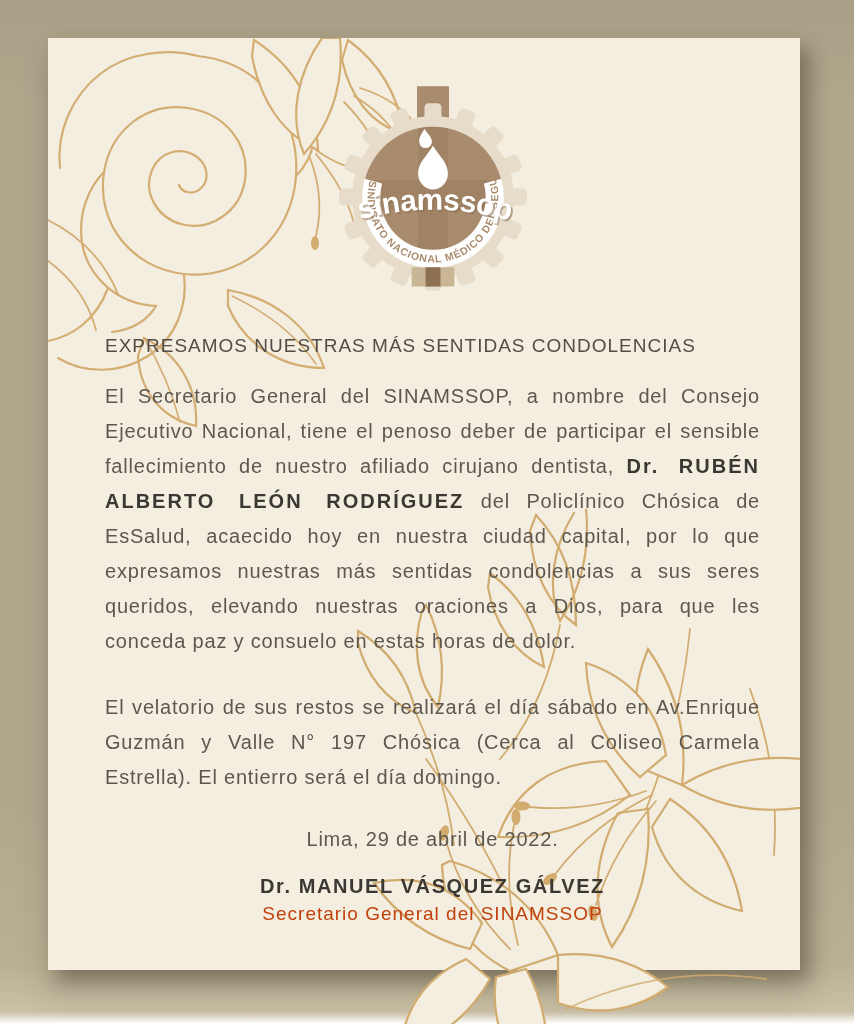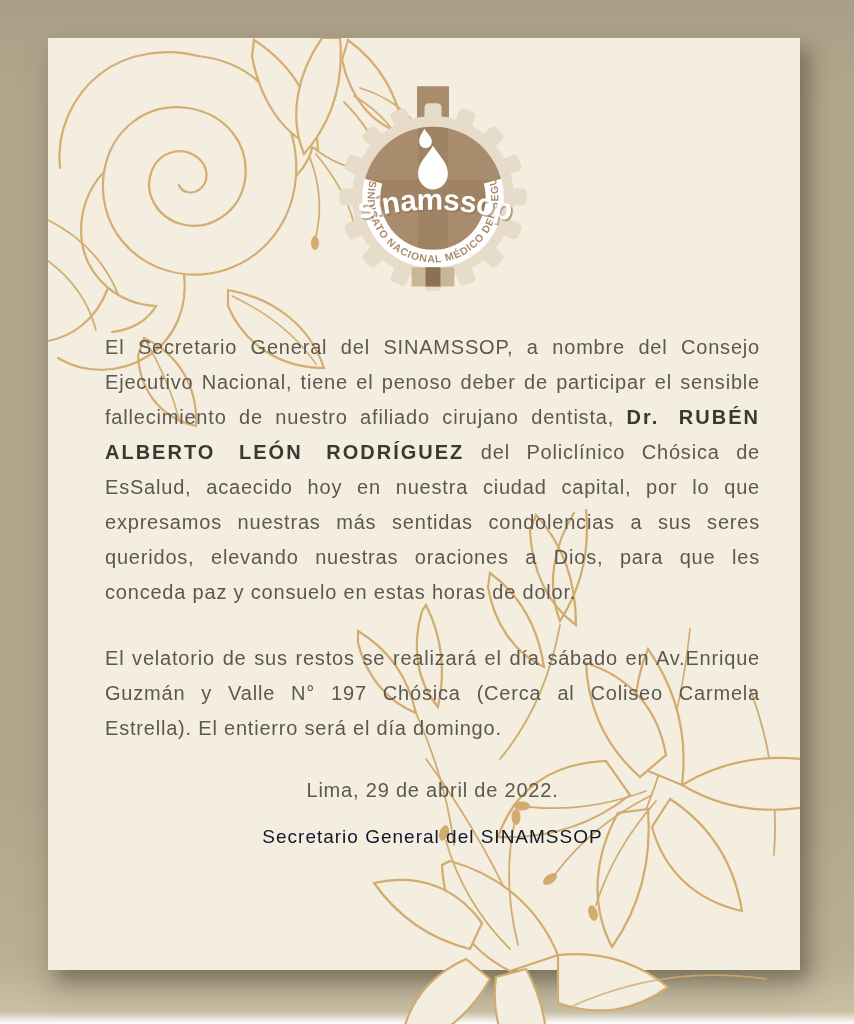--- a/index.html
+++ b/index.html
@@ -21,21 +21,21 @@
   .title{margin-top:14px;text-align:center;font-size:30px;line-height:36px;
     font-weight:700;letter-spacing:2.5px;color:#3b3833;}
   .subtitle{margin-top:27px;font-size:19px;letter-spacing:1px;color:#524d46;}
   .para{margin-top:22px;font-size:20px;line-height:35px;letter-spacing:.8px;
     color:#5d5750;text-align:justify;}
   .para.second{margin-top:31px;}
   .bold-name{font-weight:700;letter-spacing:2px;color:#3b3833;word-spacing:6px;}
   .date-line{margin-top:33px;text-align:center;font-size:20px;letter-spacing:.8px;color:#5d5750;}
   .sig{margin-top:24px;text-align:center;}
   .sig-name{font-size:20px;font-weight:700;letter-spacing:1.6px;color:#3b3833;}
-  .sig-role{margin-top:5px;font-size:19px;letter-spacing:1px;color:#0f172a;}
+  .sig-role{margin-top:5px;font-size:19px;letter-spacing:1px;color:#c2410c;}
 </style>
 </head>
 <body>
 
 <div class="stage">
   <div class="card">
 
     <svg class="floral roses" viewBox="0 0 420 420" width="420" height="420" aria-hidden="true">
       <g fill="none" stroke="#d4ad72" stroke-width="2.2" stroke-linecap="round">
         <path d="M150,18 C215,25 252,80 248,138 C244,200 193,242 136,236 C84,230 48,186 56,134 C63,92 98,64 140,70 C178,76 202,106 197,142 C192,174 162,194 133,186 C108,179 95,154 104,132 C112,113 134,108 149,119 C160,127 162,143 152,151 C145,157 134,155 131,147"></path>
@@ -169,26 +169,28 @@
           <textPath href="#archPath" startOffset="10">sinamssop</textPath>
         </text>
 
         <g>
           <rect x="72" y="170" width="40" height="18" fill="#c9b697"></rect>
           <rect x="85" y="170" width="14" height="18" fill="#8d7052"></rect>
         </g>
       </svg>
 
 
+      <div class="subtitle">EXPRESAMOS NUESTRAS MÁS SENTIDAS CONDOLENCIAS</div>
 
       <p class="para"><span>El Secretario General del SINAMSSOP, a nombre del Consejo Ejecutivo Nacional, tiene el penoso deber de participar el sensible fallecimiento de nuestro afiliado cirujano dentista, </span><span class="bold-name">Dr. RUBÉN ALBERTO LEÓN RODRÍGUEZ</span><span> del Policlínico Chósica de EsSalud, acaecido hoy en nuestra ciudad capital, por lo que expresamos nuestras más sentidas condolencias a sus seres queridos, elevando nuestras oraciones a Dios, para que les conceda paz y consuelo en estas horas de dolor.</span></p>
 
       <p class="para second">El velatorio de sus restos se realizará el día sábado en Av.Enrique Guzmán y Valle N° 197 Chósica (Cerca al Coliseo Carmela Estrella). El entierro será el día domingo.</p>
 
       <div class="date-line">Lima, 29 de abril de 2022.</div>
 
       <div class="sig">
+        <div class="sig-name">Dr. MANUEL VÁSQUEZ GÁLVEZ</div>
         <div class="sig-role">Secretario General del SINAMSSOP</div>
       </div>
 
     </div>
   </div>
 </div>
 
 </body></html>

